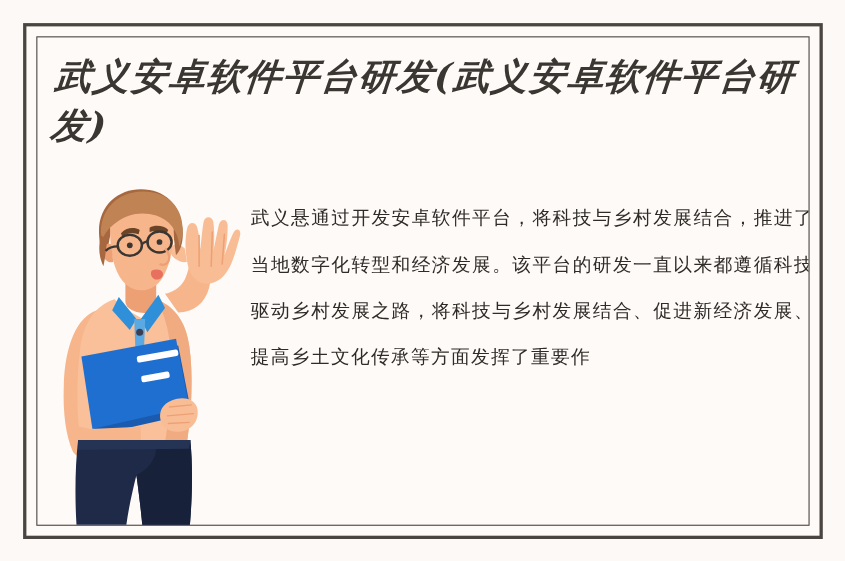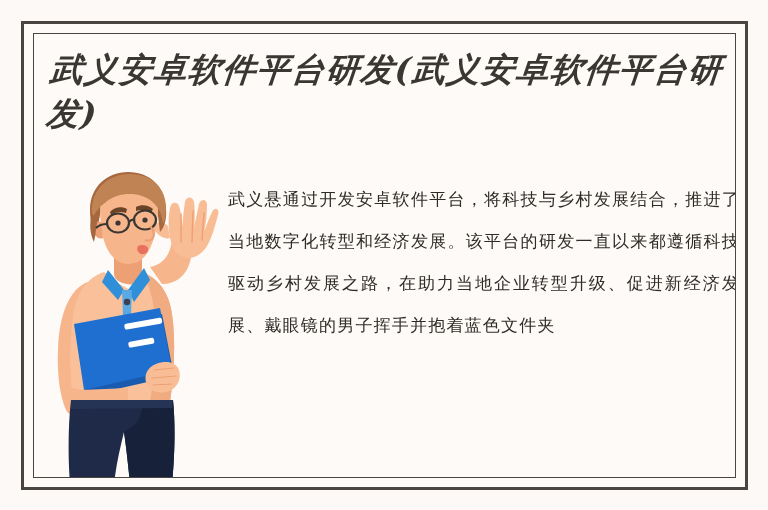--- a/index.html
+++ b/index.html
@@ -197,16 +197,16 @@
 
         <path d="M25,236 L127,236 C130,266 128,300 126,320
                  L84,320 C82,298 80,282 78,268
                  C74,284 70,302 68,320 L24,320 C22,294 22,262 25,236 Z" fill="#1e2a47"></path>
         <path d="M78,268 C80,282 82,298 84,320 L126,320
                  C128,300 130,266 127,236 L96,236 C98,252 90,262 78,268 Z" fill="#17213a"></path>
         <path d="M25,236 L127,236 L126,244 L25,245 Z" fill="#253355"></path>
       </svg>
     </div>
 
-    <p id="article-body">武义悬通过开发安卓软件平台，将科技与乡村发展结合，推进了当地数字化转型和经济发展。该平台的研发一直以来都遵循科技驱动乡村发展之路，在助力当地企业转型升级、促进新经济发展、戴眼镜的男子挥手并抱着蓝色文件夹</p>
+    <p id="article-body">武义悬通过开发安卓软件平台，将科技与乡村发展结合，推进了当地数字化转型和经济发展。该平台的研发一直以来都遵循科技驱动乡村发展之路，将科技与乡村发展结合、促进新经济发展、提高乡土文化传承等方面发挥了重要作</p>
 
   </div>
 </div>
 
 </body></html>

